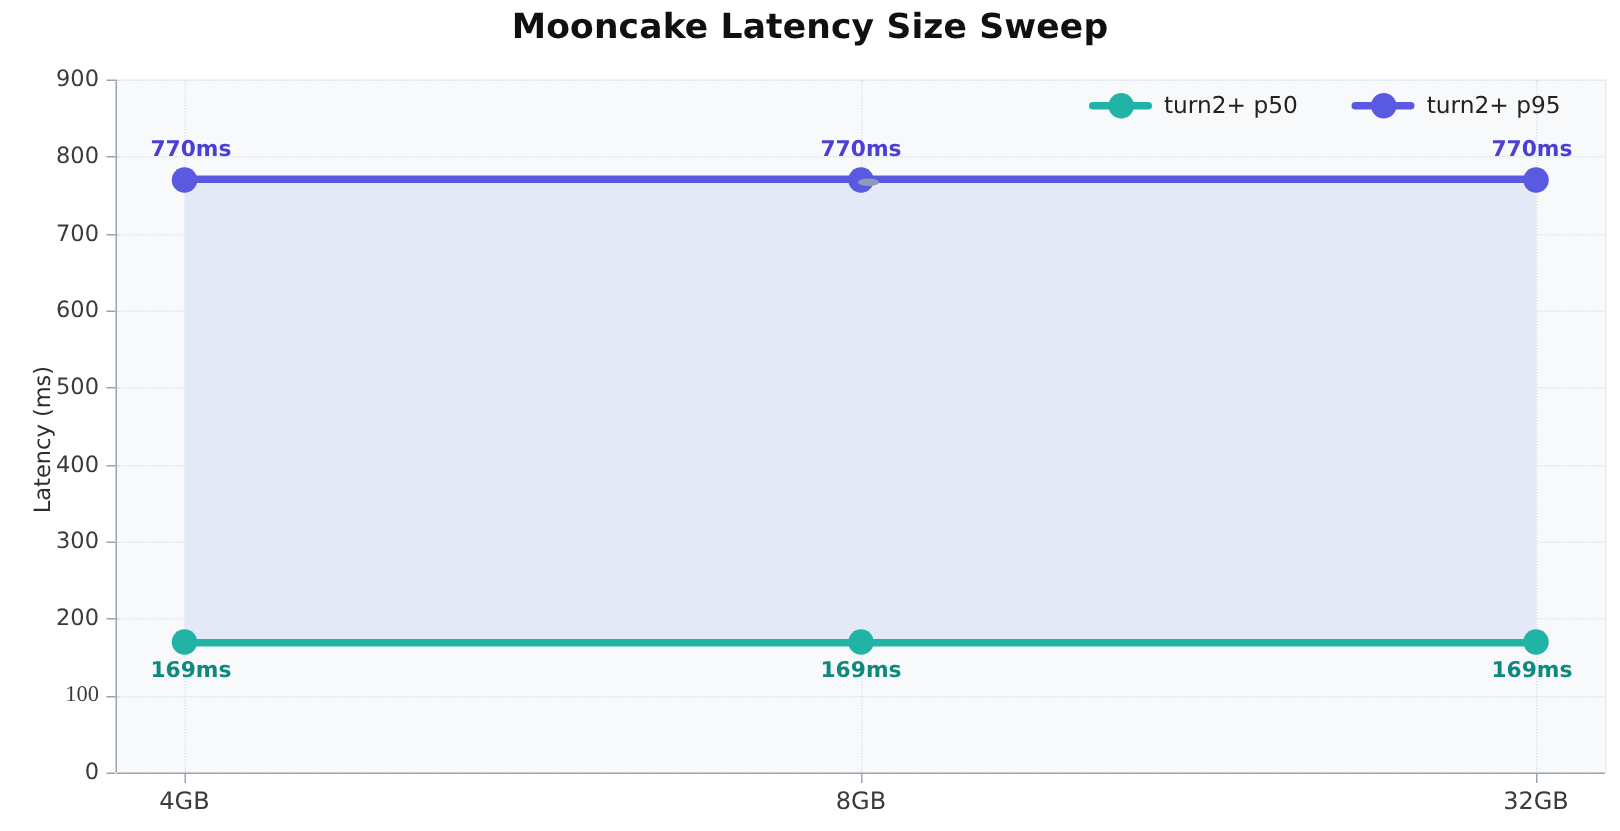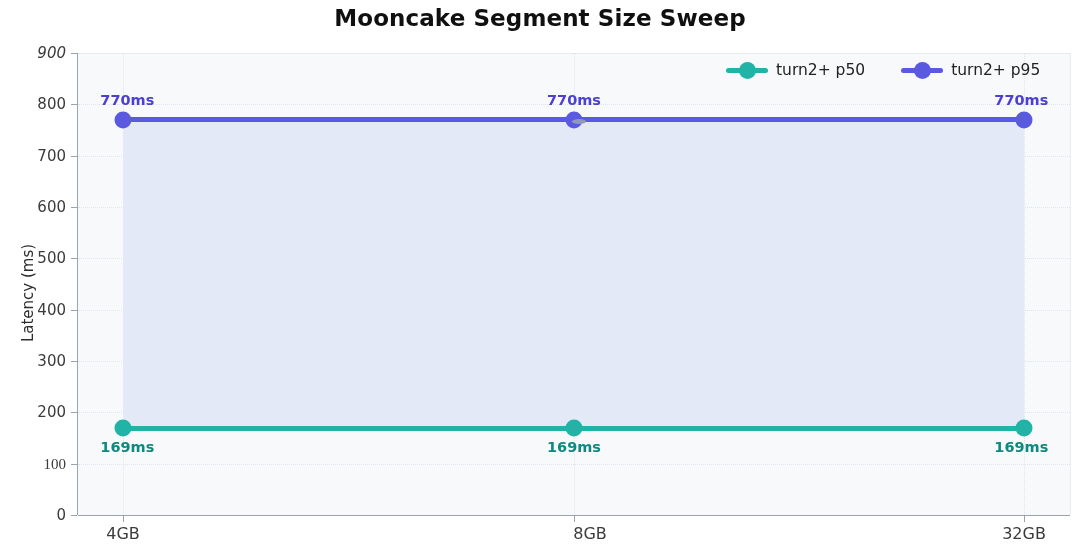--- a/index.html
+++ b/index.html
@@ -221,21 +221,21 @@
     font-size: 15.5px;
     color: #222222;
     white-space: nowrap;
   }
 </style>
 </head>
 <body>
 
 <div id="figure">
 
-  <div id="chart-title">Mooncake Segment Size Sweep</div>
+  <div id="chart-title">Mooncake Latency Size Sweep</div>
 
   <div id="plot-area">
     <div id="plot-frame-top"></div>
     <div id="grid-layer">
         <div class="gridline-h" style="top: 462px;"></div>
         <div class="gridline-h" style="top: 410.667px;"></div>
         <div class="gridline-h" style="top: 359.333px;"></div>
         <div class="gridline-h" style="top: 308px;"></div>
         <div class="gridline-h" style="top: 256.667px;"></div>
         <div class="gridline-h" style="top: 205.333px;"></div>
@@ -277,27 +277,27 @@
       <div class="y-tick-label" style="top: 309.667px;">400</div>
       <div class="y-tick-mark" style="top: 258.333px;"></div>
       <div class="y-tick-label" style="top: 258.333px;">500</div>
       <div class="y-tick-mark" style="top: 207px;"></div>
       <div class="y-tick-label" style="top: 207px;">600</div>
       <div class="y-tick-mark" style="top: 155.667px;"></div>
       <div class="y-tick-label" style="top: 155.667px;">700</div>
       <div class="y-tick-mark" style="top: 104.333px;"></div>
       <div class="y-tick-label" style="top: 104.333px;">800</div>
       <div class="y-tick-mark" style="top: 53px;"></div>
-      <div class="y-tick-label" style="top: 53px; font-style: italic;">900</div>
+      <div class="y-tick-label" style="top: 53px;">900</div>
     </div>
   <div id="x-ticks">
       <div class="x-tick-mark" style="left: 123px;"></div>
       <div class="x-tick-label" style="left: 123px;">4GB</div>
       <div class="x-tick-mark" style="left: 574px;"></div>
-      <div class="x-tick-label" style="left: 574px; margin-left: 16px;">8GB</div>
+      <div class="x-tick-label" style="left: 574px;">8GB</div>
       <div class="x-tick-mark" style="left: 1024px;"></div>
       <div class="x-tick-label" style="left: 1024px;">32GB</div>
     </div>
   <div id="y-axis-label">Latency (ms)</div>
 
   <div id="labels-layer">
       <div class="point-label" style="color: rgb(15, 137, 127); left: 123px; top: 439.247px; z-index: 5; transform: translateX(-42%);">169ms</div>
       <div class="point-label" style="color: rgb(15, 137, 127); left: 574px; top: 439.247px; z-index: 5;">169ms</div>
       <div class="point-label" style="color: rgb(15, 137, 127); left: 1024px; top: 439.247px; z-index: 5; transform: translateX(-55%);">169ms</div>
       <div class="point-label" style="color: rgb(75, 63, 212); left: 123px; top: 91.7333px; z-index: 5; transform: translateX(-42%);">770ms</div>

